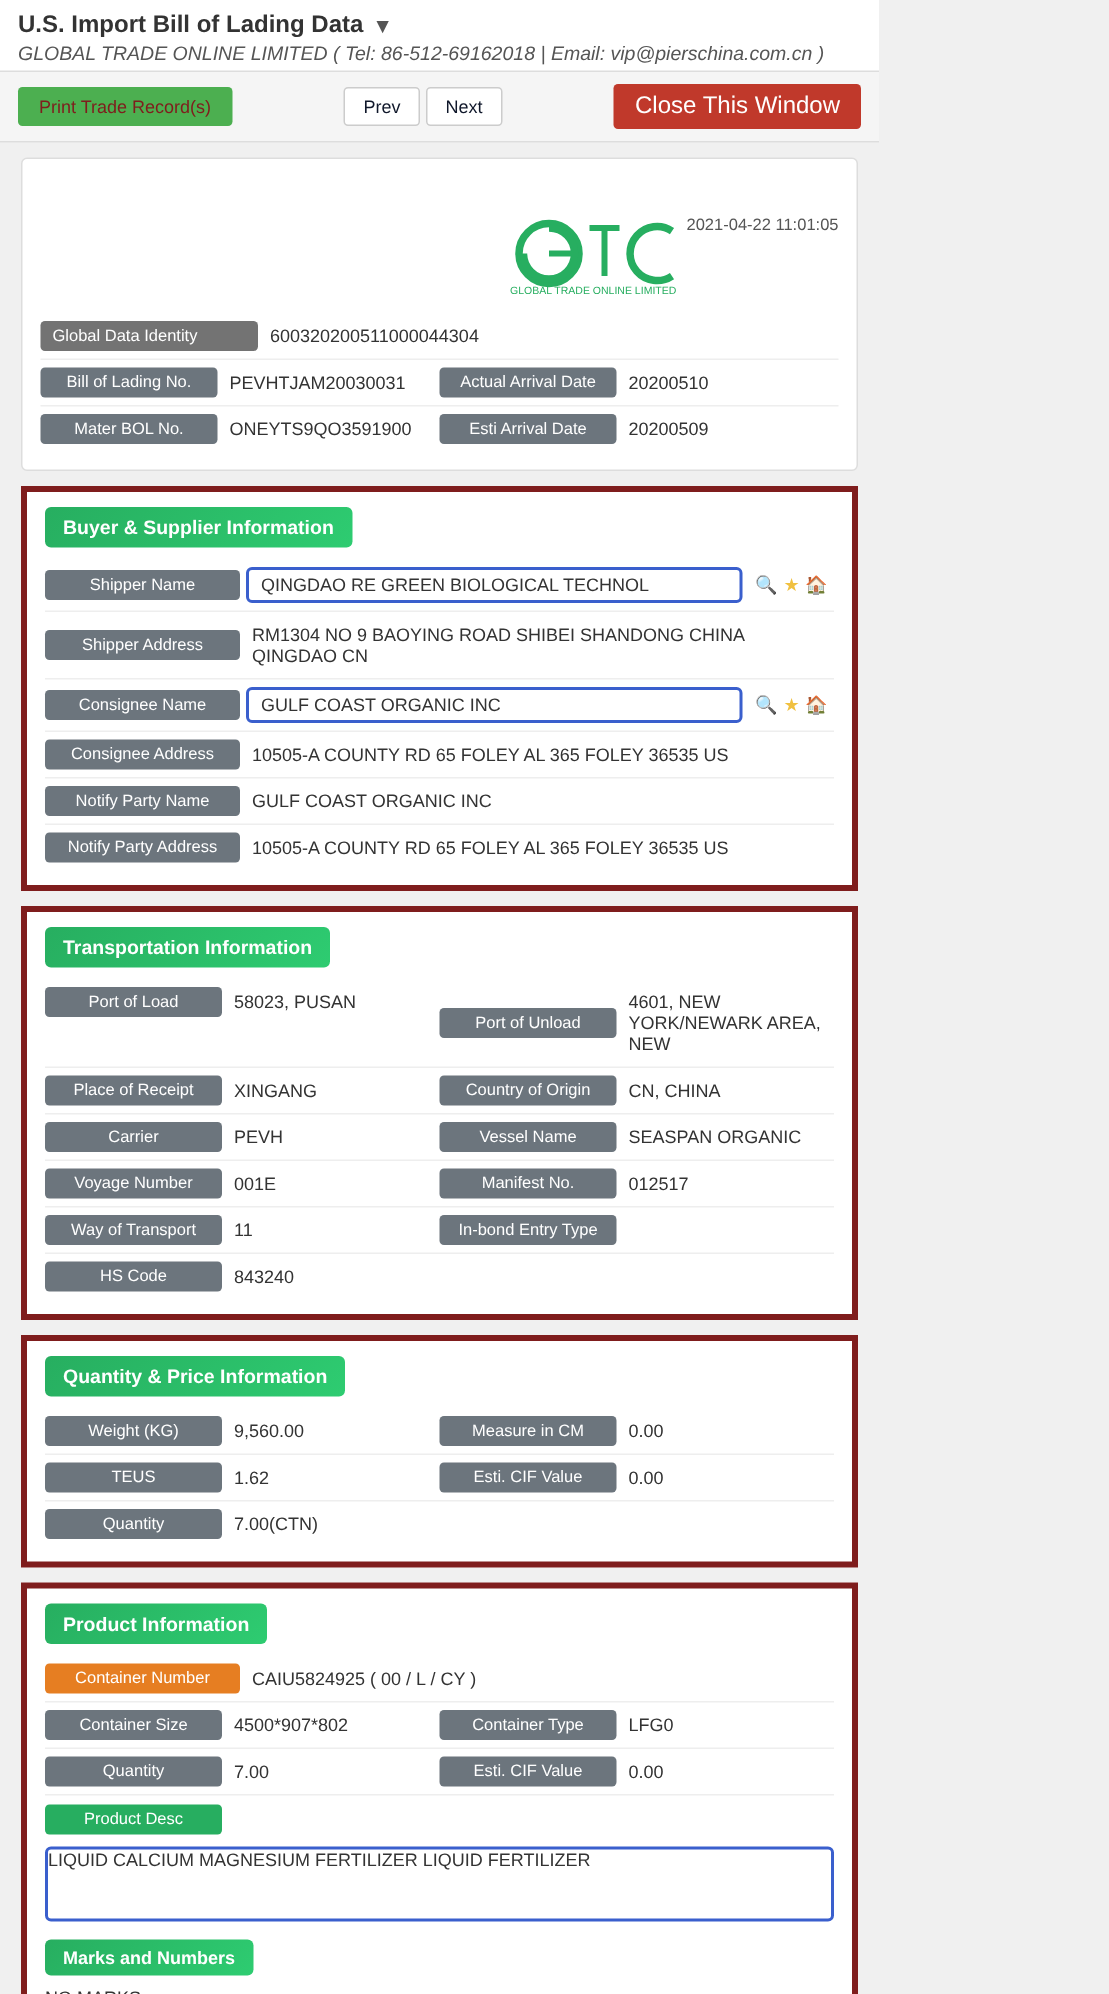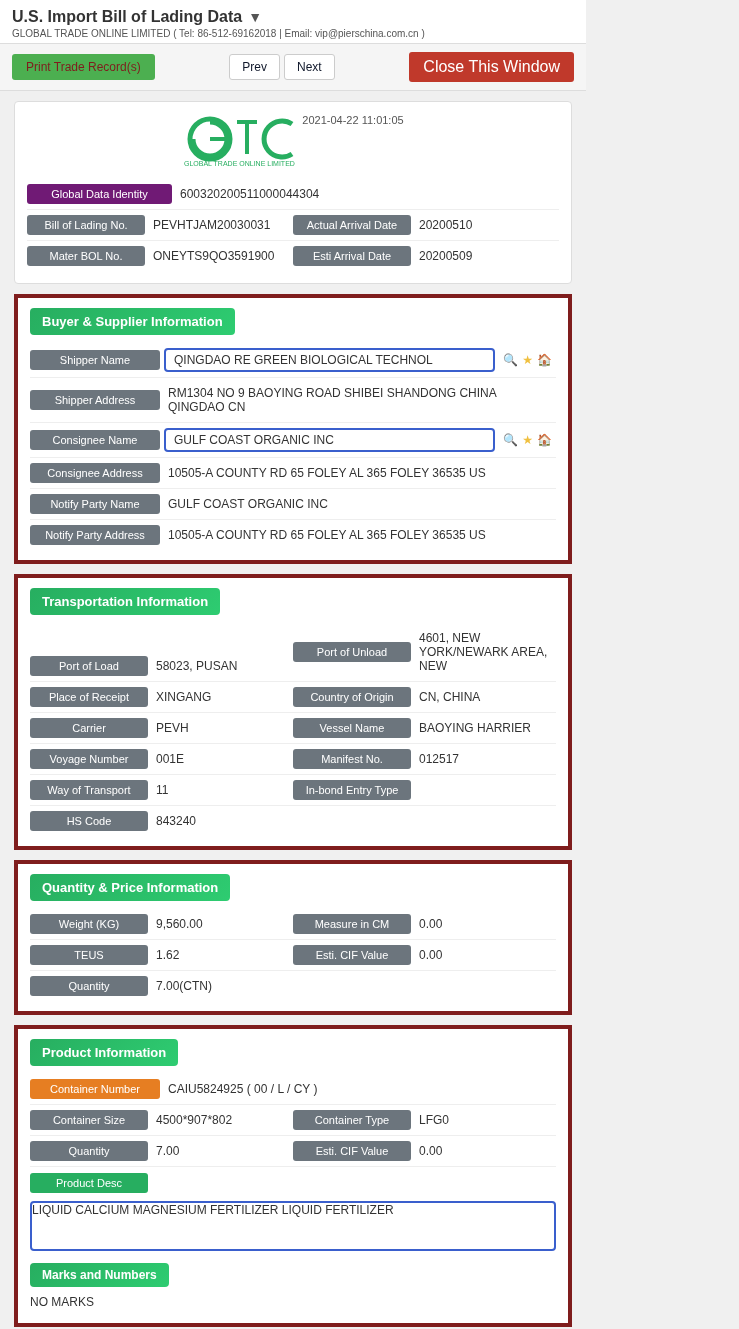--- a/index.html
+++ b/index.html
@@ -4,37 +4,37 @@
   <style>
     * { box-sizing: border-box; margin: 0; padding: 0; }
     body { font-family: Arial, sans-serif; font-size: 12px; background: #f0f0f0; color: #333; }
 
     .page-wrapper { background: #f0f0f0; min-height: 1329px; width: 586px; }
 
     
     .header { background: #fff; padding: 8px 12px 4px; border-bottom: 1px solid #ddd; }
     .header-title { font-size: 16px; font-weight: bold; color: #333; display: flex; align-items: center; gap: 6px; }
     .header-title .arrow { color: #555; font-size: 14px; }
-    .header-subtitle { font-size: 10px; color: #555; margin-top: 2px; }
+    .header-subtitle { font-size: 13px; color: #555; margin-top: 2px; font-style: italic; }
 
     
     .toolbar { background: #f5f5f5; padding: 8px 12px; display: flex; align-items: center; border-bottom: 1px solid #ddd; }
     .btn-print { background: #4caf50; color: #7f1d1d; border: none; padding: 6px 14px; font-size: 12px; cursor: pointer; border-radius: 3px; }
     .nav-buttons { margin: 0 auto; display: flex; gap: 4px; }
     .btn-nav { background: #fff; border: 1px solid #ccc; padding: 5px 12px; font-size: 12px; cursor: pointer; border-radius: 3px; color: #0f172a; }
     .btn-close { background: #c0392b; color: white; border: none; padding: 6px 14px; font-size: 16px; cursor: pointer; border-radius: 3px; }
 
     
     .main-content { padding: 10px 14px; }
 
     
     .record-card { background: #fff; border: 1px solid #ddd; border-radius: 4px; padding: 12px; margin-bottom: 10px; }
 
     
-    .logo-row { display: flex; justify-content: center; align-items: flex-start; margin-bottom: 10px; }
+    .logo-row { display: flex; justify-content: flex-end; align-items: flex-start; margin-bottom: 10px; margin-top: 26px; }
     .logo-box { display: flex; align-items: center; }
     .logo-img { width: 120px; height: 55px; display: flex; align-items: center; justify-content: center; }
     .logo-svg { width: 120px; height: 55px; }
     .timestamp { font-size: 11px; color: #555; }
 
     
     .section-header { background: linear-gradient(135deg, #27ae60, #2ecc71); color: white; font-size: 13px; font-weight: bold; padding: 6px 12px; border-radius: 4px; display: inline-block; margin-bottom: 8px; }
 
     .section-block { background: #fff; border: 4px solid #7f1d1d; border-radius: 0; padding: 10px 12px; margin-bottom: 10px; }
 
@@ -42,35 +42,35 @@
     .full-row { display: flex; align-items: center; border-bottom: 1px solid #eee; padding: 5px 0; }
     .full-row:last-child { border-bottom: none; }
     .fl-label { background: #6c757d; color: white; font-size: 11px; padding: 4px 8px; border-radius: 3px; min-width: 130px; text-align: center; white-space: nowrap; flex-shrink: 0; }
     .fl-value { font-size: 12px; padding: 3px 8px; flex: 1; }
     .fl-value.outlined { border: 2px solid #3a5fcd; border-radius: 4px; margin: 0 4px; }
     .fl-icons { display: flex; gap: 4px; align-items: center; padding: 0 4px; }
 
     
     .two-col-row { display: flex; border-bottom: 1px solid #eee; padding: 5px 0; }
     .two-col-row:last-child { border-bottom: none; }
-    .tc-left { display: flex; align-items: flex-end; flex: 1; }
+    .tc-left { display: flex; align-items: flex-start; flex: 1; }
     .tc-right { display: flex; align-items: center; flex: 1; }
     .tc-label { background: #6c757d; color: white; font-size: 11px; padding: 4px 8px; border-radius: 3px; min-width: 118px; text-align: center; white-space: nowrap; flex-shrink: 0; }
     .tc-value { font-size: 12px; padding: 3px 8px; flex: 1; }
 
     
     .product-desc-box { border: 2px solid #3a5fcd; border-radius: 4px; padding: 0; margin: 6px 0; font-size: 12px; min-height: 50px; }
 
     
     .marks-header { background: linear-gradient(135deg, #27ae60, #2ecc71); color: white; font-size: 12px; font-weight: bold; padding: 5px 12px; border-radius: 4px; display: inline-block; margin: 6px 0 4px; }
     .marks-value { font-size: 12px; padding: 4px 0; }
 
     
     .gdi-row { display: flex; align-items: center; border-bottom: 1px solid #eee; padding: 5px 0; }
-    .gdi-label { background: #701a75; color: white; font-size: 11px; padding: 4px 8px; border-radius: 3px; min-width: 145px; text-align: center; white-space: nowrap; flex-shrink: 0; }
+    .gdi-label { background: #737373; color: white; font-size: 11px; padding: 4px 8px; border-radius: 3px; min-width: 145px; white-space: nowrap; flex-shrink: 0; }
     .gdi-value { font-size: 12px; padding: 3px 8px; }
   </style>
 </head>
 <body>
 
 <div class="page-wrapper">
 
   <div class="header">
     <div class="header-title">
       <span>U.S. Import Bill of Lading Data</span>
@@ -222,21 +222,21 @@
       </div>
 
       
       <div class="two-col-row">
         <div class="tc-left">
           <div class="tc-label">Carrier</div>
           <div class="tc-value">PEVH</div>
         </div>
         <div class="tc-right">
           <div class="tc-label">Vessel Name</div>
-          <div class="tc-value">BAOYING HARRIER</div>
+          <div class="tc-value">SEASPAN ORGANIC</div>
         </div>
       </div>
 
       
       <div class="two-col-row">
         <div class="tc-left">
           <div class="tc-label">Voyage Number</div>
           <div class="tc-value">001E</div>
         </div>
         <div class="tc-right">

